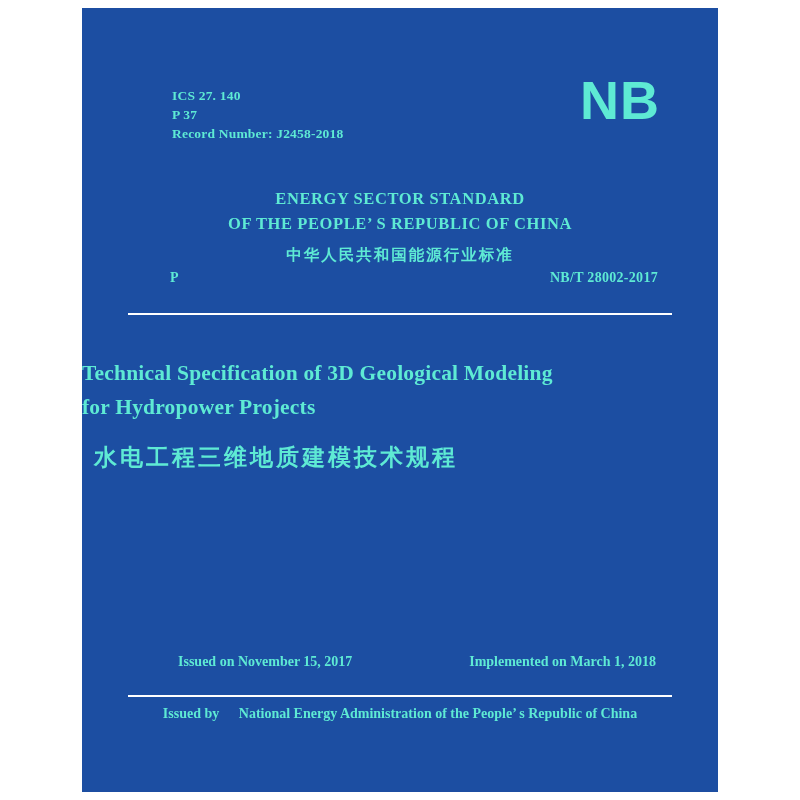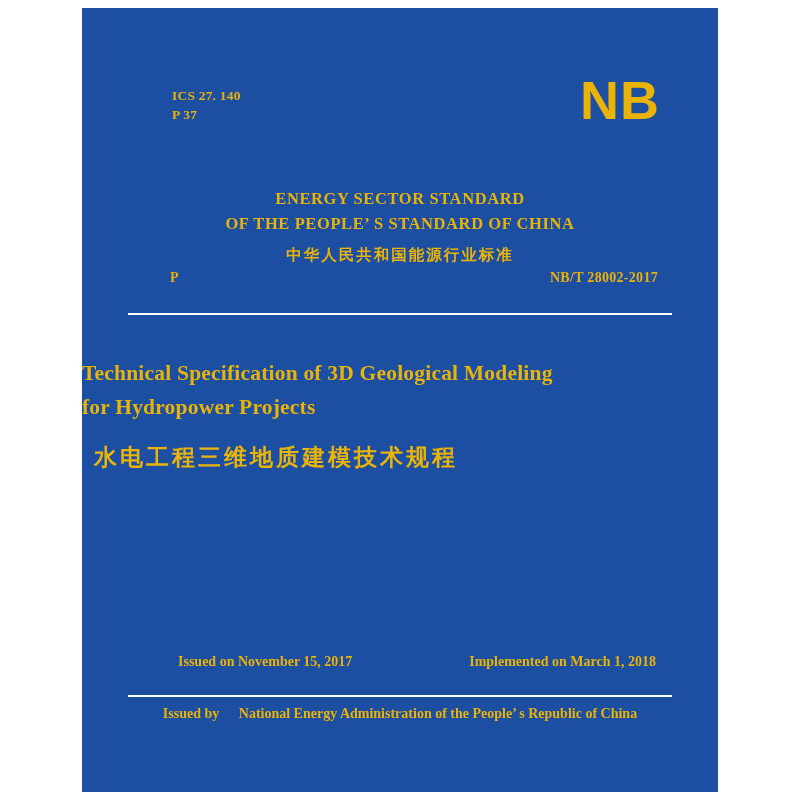--- a/index.html
+++ b/index.html
@@ -19,21 +19,21 @@
     background: #ffffff;
     overflow: hidden;
   }
   .cover {
     position: absolute;
     left: 82px;
     top: 8px;
     width: 636px;
     height: 784px;
     background: #1c4ea2;
-    color: #eab308;
+    color: #5eead4;
     box-sizing: border-box;
   }
   
   .header {
     position: absolute;
     left: 0;
     top: 0;
     width: 100%;
     height: 230px;
   }
@@ -165,27 +165,28 @@
 </head>
 <body>
 
 <div class="page">
   <div class="cover">
 
     <div class="header">
       <div class="codes">
         <div>ICS 27. 140</div>
         <div>P 37</div>
+        <div>Record Number: J2458-2018</div>
       </div>
       <div class="nb-logo">NB</div>
     </div>
 
     <div class="std-titles">
       <div class="std-en1">ENERGY SECTOR STANDARD</div>
-      <div class="std-en2">OF THE PEOPLE’ S STANDARD OF CHINA</div>
+      <div class="std-en2">OF THE PEOPLE’ S REPUBLIC OF CHINA</div>
       <div class="std-cn">中华人民共和国能源行业标准</div>
     </div>
 
     <div class="pline">
       <div class="p-left">P</div>
       <div class="p-right">NB/T 28002-2017</div>
     </div>
 
     <div class="rule rule-top"></div>
 

